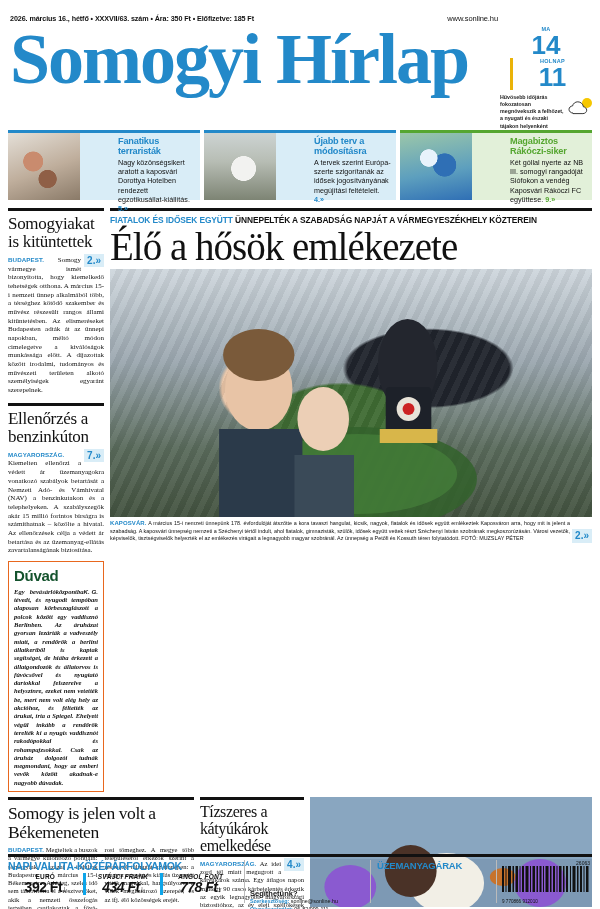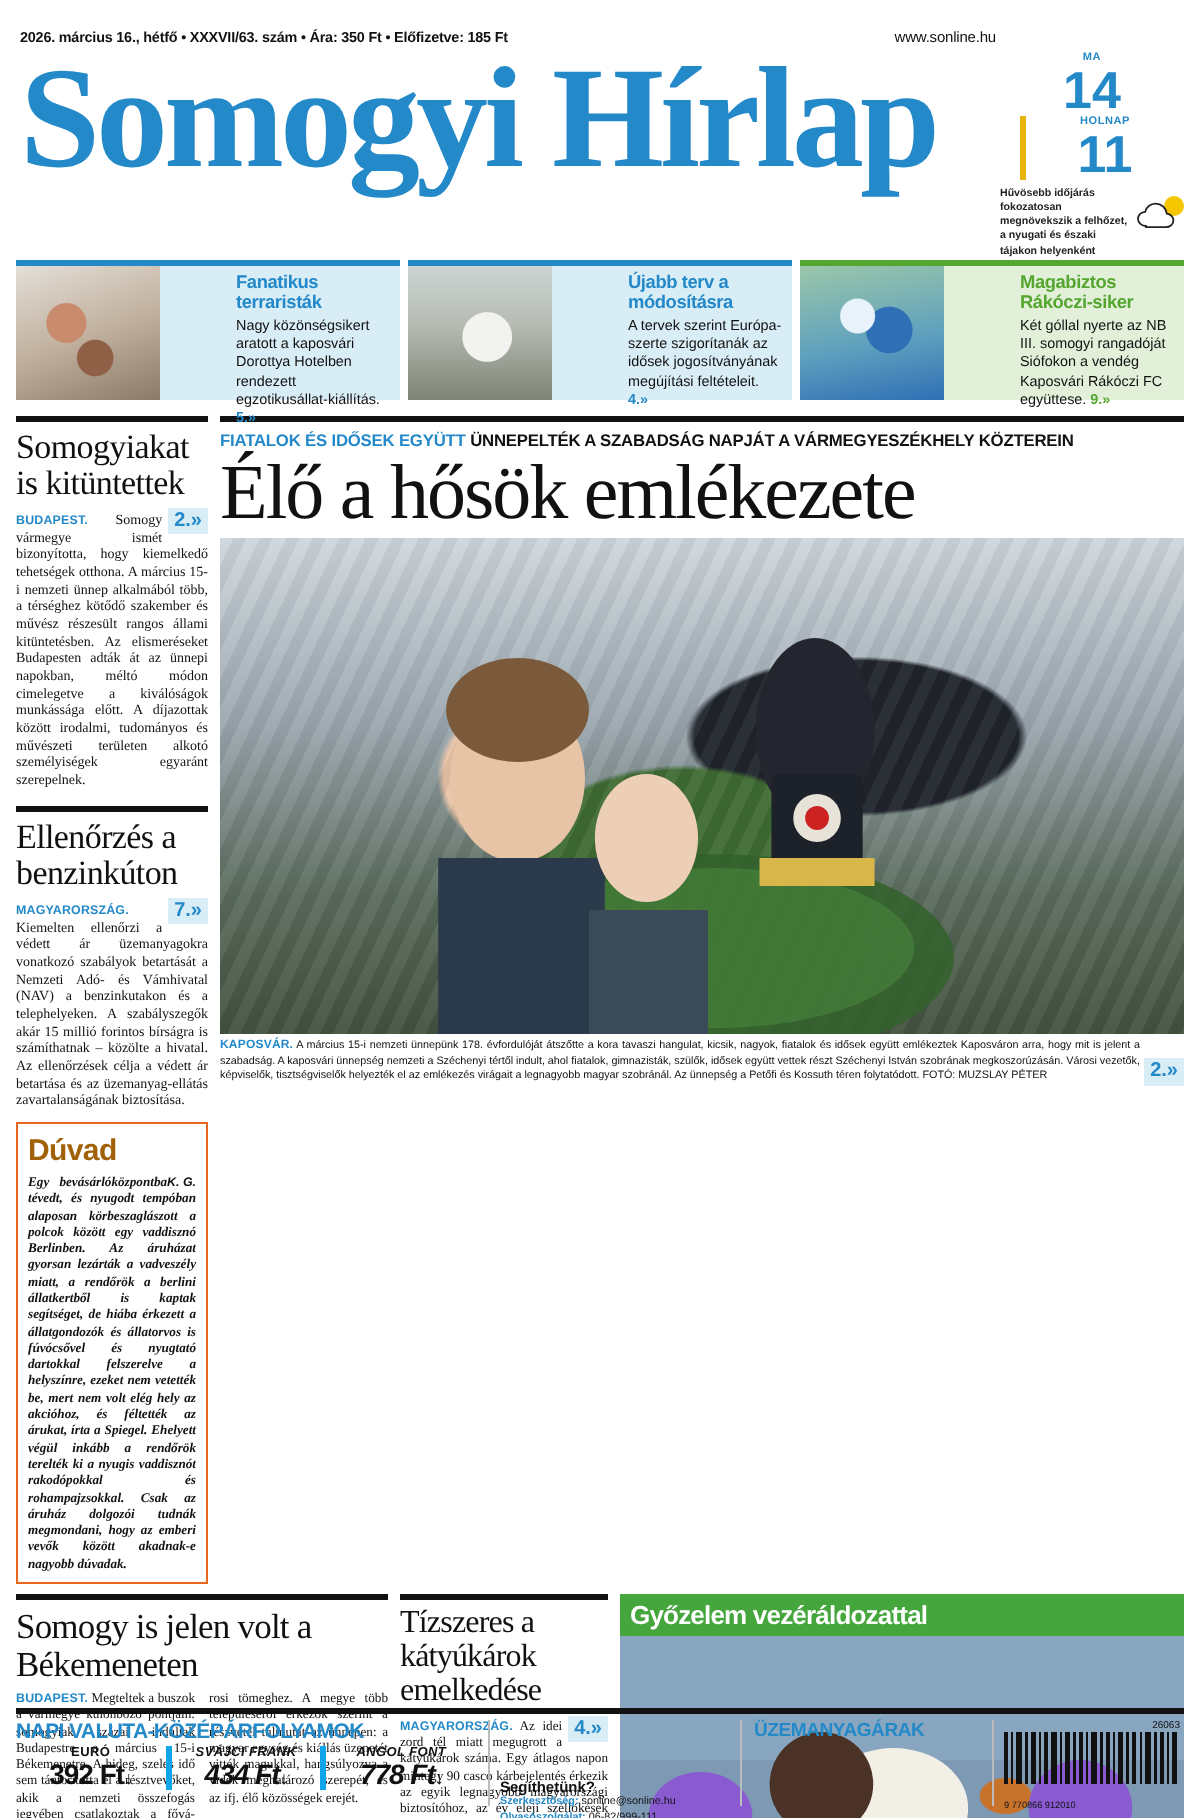--- a/index.html
+++ b/index.html
@@ -75,21 +75,21 @@
   }
   .art-b { font-size:7px; line-height:1.24; text-align:justify; hyphens:auto; }
   .dt { font-family:"Liberation Sans",sans-serif; font-weight:700; font-size:6.2px; color:#2389c9; letter-spacing:0.1px;}
   .pgbox {
     display:inline-block; background:#d9edf7; color:#2389c9; font-family:"Liberation Sans",sans-serif;
     font-weight:700; font-size:10px; padding:0 3px; float:right; margin:-2px 0 0 3px; line-height:1.3;
   }
 
   
   .duvad { border:1px solid #e8671e; margin-top:6px; padding:5px 5px 4px 5px; position:relative; }
-  .duvad-h { font-family:"Liberation Sans",sans-serif; font-weight:700; font-size:15px; color:#a16207; margin-bottom:4px; letter-spacing:-0.3px;}
+  .duvad-h { font-family:"Liberation Sans",sans-serif; font-weight:700; font-size:15px; color:#14532d; margin-bottom:4px; letter-spacing:-0.3px;}
   .duvad-b { font-size:6.6px; line-height:1.26; font-style:italic; text-align:justify; font-weight:700; }
   .sig { font-family:"Liberation Sans",sans-serif; font-weight:700; font-size:6.2px; float:right; }
 
   
   .kicker {
     font-family:"Liberation Sans",sans-serif; font-size:8.4px; font-weight:700;
     color:#111; letter-spacing:-0.1px; margin-bottom:2px; white-space:nowrap;
   }
   .kicker .hl { color:#2389c9; }
   .lead-h {
@@ -330,21 +330,20 @@
       <div class="rule-top"></div>
       <div class="h2 narrow">Tízszeres a kátyúkárok emelkedése</div>
       <div class="one-col">
         <span class="pgbox">4.»</span>
         <span class="dt">MAGYARORSZÁG.</span>
         <span>Az idei zord tél miatt megugrott a kátyúkárok száma. Egy átlagos napon mintegy 90 casco kárbejelentés érkezik az egyik legnagyobb magyarországi biztosítóhoz, az év eleji széllökések hatására több időszakban emelkedést tapasztaltak. Januárban a napi bejelentések száma közel a duplájára ugrott, az intenzív jegesedés idején is több mint 60 százalékkal haladta meg a szokásos átlagot. Február első felében már naponta több mint háromszor hivatkoztak kátyúra az ügyfelek, az pedig közel tízszeres emelkedés.</span>
       </div>
     </div>
 
     <div class="lw-c">
-      <div class="sport-h">Győzelem vezéráldozattal</div>
       <div class="sport-photo ph ph-sport">
         <svg width="100%" height="100%" viewBox="0 0 196 110" preserveAspectRatio="none">
           <rect width="196" height="110" fill="#89a6c0"></rect>
           <rect y="62" width="196" height="48" fill="#7d99b4"></rect>
           <ellipse cx="95" cy="86" rx="26" ry="30" fill="#f2efe6"></ellipse>
           <ellipse cx="70" cy="74" rx="18" ry="26" fill="#4a3227"></ellipse>
           <circle cx="134" cy="80" r="9" fill="#c7732c"></circle>
           <ellipse cx="160" cy="86" rx="18" ry="24" fill="#8a5ad0"></ellipse>
           <ellipse cx="28" cy="90" rx="18" ry="22" fill="#8a5ad0"></ellipse>
         </svg>

